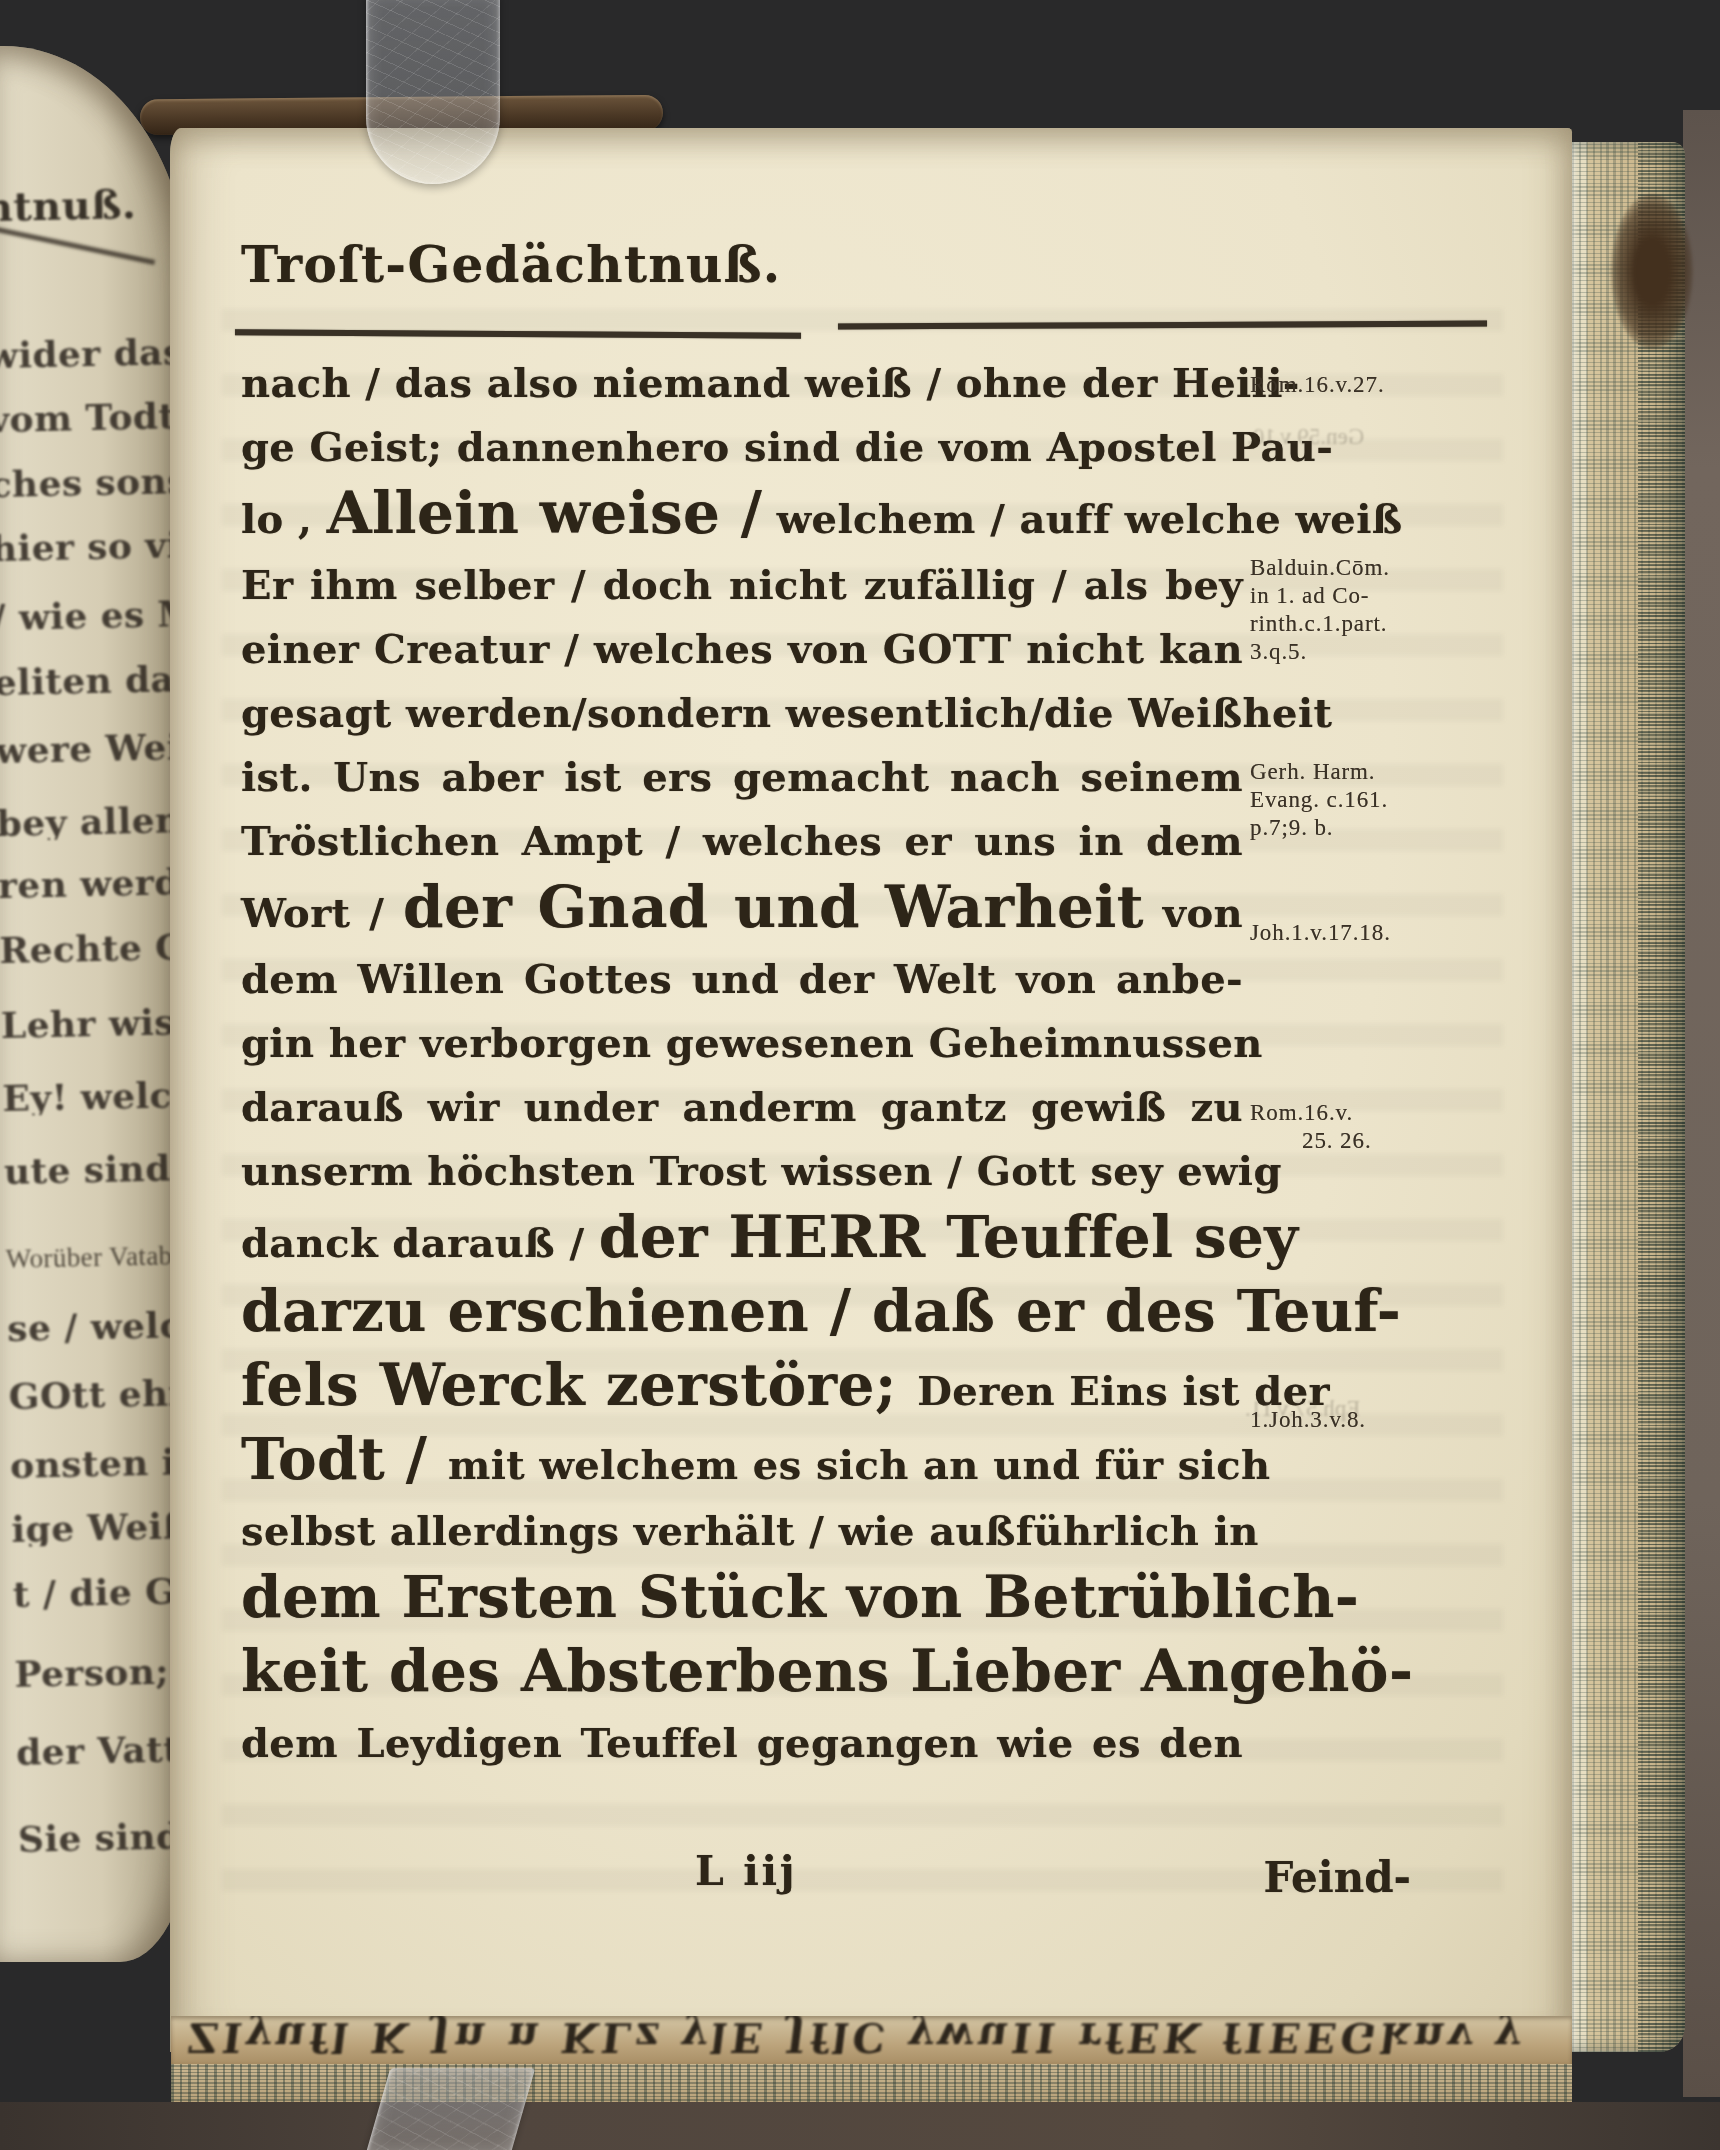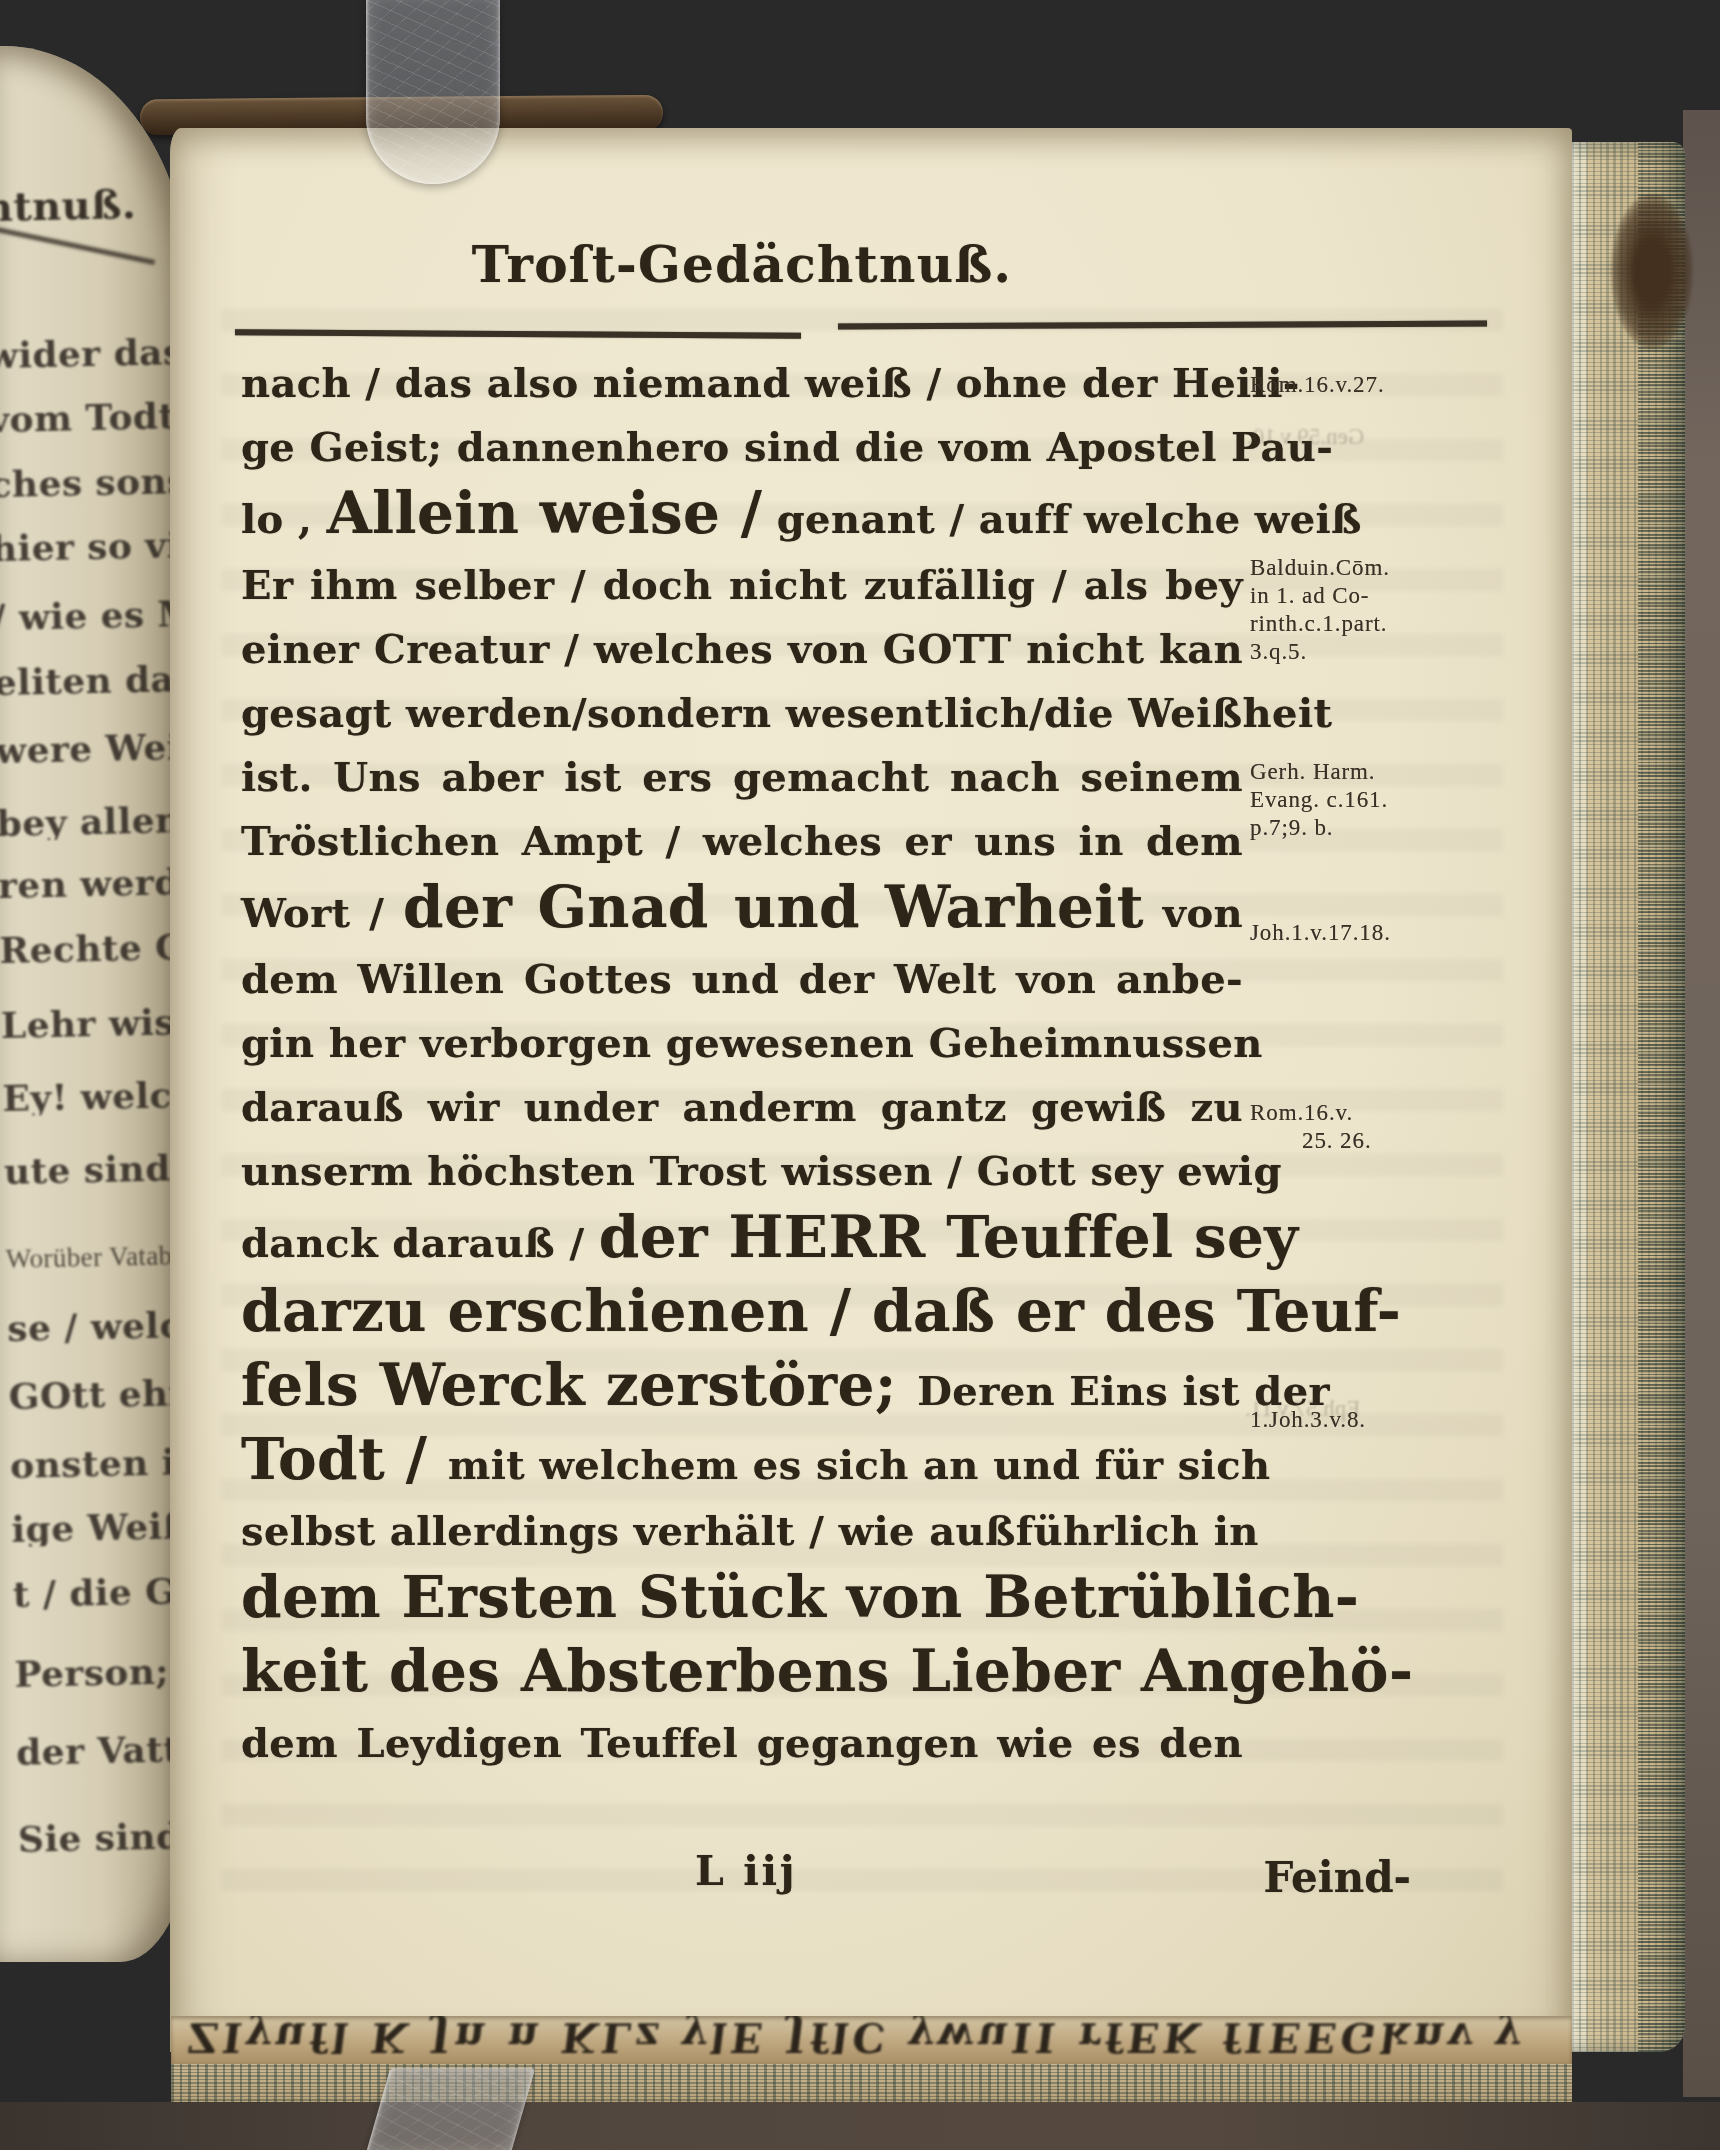--- a/index.html
+++ b/index.html
@@ -37,21 +37,21 @@
     background:radial-gradient(ellipse at 42% 32%,#f1ead3,#ece4cb 55%,#e2d9bc 85%,#d8cdae);
     border-top-left-radius:11.2px 26px;border-top-right-radius:4.3px;
     box-shadow:inset 0 14.6px 24px rgba(120,104,74,.28),
                inset 24px 0 39px rgba(122,102,72,.25),
                inset -19.4px 0 30px rgba(126,108,78,.22),
                inset 0 -17px 26px rgba(122,104,74,.25);}
   .showthrough-tint{position:absolute;left:52px;top:181px;right:69px;bottom:129px;
     background:repeating-linear-gradient(180deg,rgba(96,92,80,.055) 0 22.4px,rgba(96,92,80,0) 22.4px 65px);
     filter:blur(2.6px);}
 
-  .running-title{position:absolute;left:71px;top:107px;width:1002px;text-align:center;
+  .running-title{position:absolute;left:71px;top:107px;width:1002px;text-align:left;
     font:700 50px/1.2 "DejaVu Serif",serif;color:#2d2517;letter-spacing:1.3px;
     text-shadow:0 0 0.9px rgba(45,37,23,.55);}
   .rule{position:absolute;height:5.6px;background:#393126;box-shadow:0 0 1.3px rgba(57,49,38,.7);}
   .rule-left{left:65px;top:203px;width:566px;transform:rotate(.35deg);}
   .rule-right{left:668px;top:194px;width:649px;transform:rotate(-.25deg);}
 
   .body-block{position:absolute;left:71px;top:223px;width:1002px;}
   .line{font:700 40px/64px "DejaVu Serif",serif;color:#2d2518;letter-spacing:0.4px;
     text-align:justify;text-align-last:justify;white-space:nowrap;
     text-shadow:0 0 0.9px rgba(44,36,23,.5);}
@@ -157,21 +157,21 @@
     </div>
 
   <div class="page">
     <div class="showthrough-tint"></div>
     <div class="running-title">Troſt-Gedächtnuß.</div>
     <div class="rule rule-left"></div>
     <div class="rule rule-right"></div>
     <div class="body-block" id="body-block">
         <div class="line"><span class="seg">nach / das also niemand weiß / ohne der Heili-</span></div>
         <div class="line"><span class="seg">ge Geist; dannenhero sind die vom Apostel Pau-</span></div>
-        <div class="line big"><span class="seg">lo , </span><span class="seg em">Allein weise /</span><span class="seg"> genant / auff welche weiß</span></div>
+        <div class="line big"><span class="seg">lo , </span><span class="seg em">Allein weise /</span><span class="seg"> welchem / auff welche weiß</span></div>
         <div class="line"><span class="seg">Er ihm selber /  doch nicht zufällig /  als bey</span></div>
         <div class="line"><span class="seg">einer Creatur / welches von GOTT nicht kan</span></div>
         <div class="line"><span class="seg">gesagt werden/sondern wesentlich/die Weißheit</span></div>
         <div class="line"><span class="seg">ist.   Uns  aber  ist  ers  gemacht  nach  seinem</span></div>
         <div class="line"><span class="seg">Tröstlichen  Ampt /  welches  er  uns  in  dem</span></div>
         <div class="line big"><span class="seg">Wort / </span><span class="seg em">der Gnad und Warheit</span><span class="seg"> von</span></div>
         <div class="line"><span class="seg">dem Willen Gottes und der Welt von anbe-</span></div>
         <div class="line"><span class="seg">gin her verborgen gewesenen Geheimnussen</span></div>
         <div class="line"><span class="seg">darauß  wir  under  anderm  gantz  gewiß  zu</span></div>
         <div class="line"><span class="seg">unserm höchsten Trost wissen / Gott sey ewig</span></div>

